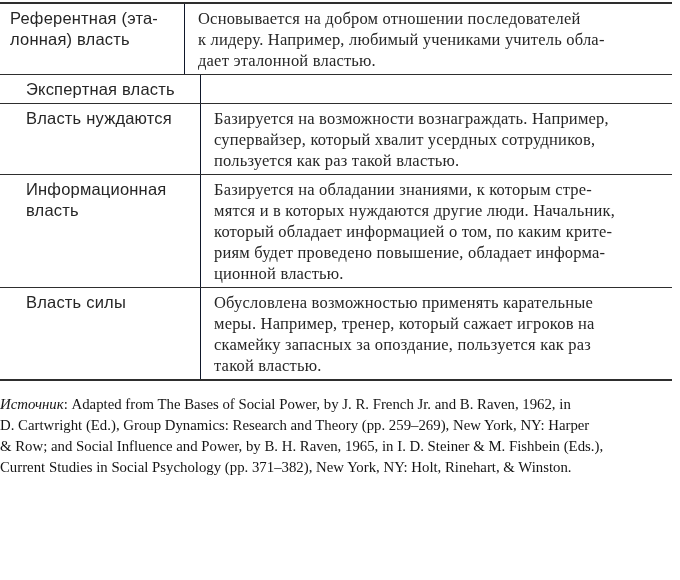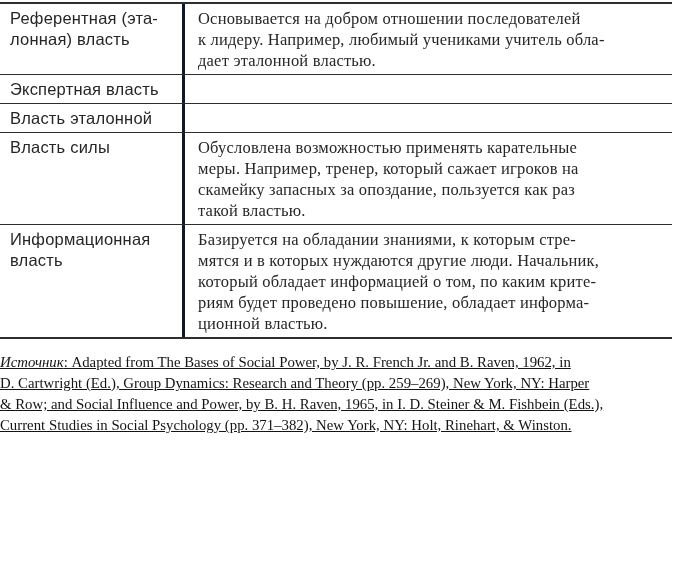--- a/index.html
+++ b/index.html
@@ -21,26 +21,27 @@
     border-top: 2px solid #2e2e2e;
     border-bottom: 2px solid #2e2e2e;
     border-collapse: collapse;
   }
   .trow {
     display: flex;
     align-items: stretch;
   }
   .trow + .trow {
     border-top: 1px solid #2e2e2e;
+    padding-left: 16px;
   }
   .term-cell {
     box-sizing: border-box;
     width: 185px;
     flex: 0 0 185px;
-    border-right: 3px solid #0f172a;
+    border-right: 1px solid #0f172a;
     padding: 4px 8px 3px 10px;
   }
   .def-cell {
     box-sizing: border-box;
     flex: 1 1 auto;
     padding: 4px 6px 3px 13px;
     font-family: Liberation Serif, serif;
   }
   .cell-text {
     display: block;
@@ -50,21 +51,20 @@
     letter-spacing: 0.2px;
     color: #262626;
   }
   .source-note {
     width: 676px;
     margin: 13px 0 0 0;
     font-family: "Liberation Serif", "DejaVu Serif", serif;
     font-size: 14.8px;
     line-height: 21px;
     color: #141414;
-    text-decoration: underline;
   }
   .source-label {
     font-style: italic;
   }
   .source-text {
     white-space: pre-line;
   }
 </style>
 </head>
 <body>
@@ -87,50 +87,55 @@
 
     <div class="trow">
       <div class="term-cell">
         <span class="cell-text">Экспертная власть</span>
       </div>
     </div>
 
 
     <div class="trow">
       <div class="term-cell">
-        <span class="cell-text">Власть эталонной</span>
-      </div>
-    </div>
-
-    <div class="trow">
-      <div class="term-cell">
-        <span class="cell-text">Власть силы</span>
+        <span class="cell-text">Власть нуждаются</span>
       </div>
       <div class="def-cell">
-        <span class="cell-text">Обусловлена возможностью применять карательные
-меры. Например, тренер, который сажает игроков на
-скамейку запасных за опоздание, пользуется как раз
-такой властью.</span>
+        <span class="cell-text">Базируется на возможности вознаграждать. Например,
+супервайзер, который хвалит усердных сотрудников,
+пользуется как раз такой властью.</span>
       </div>
     </div>
 
     <div class="trow">
       <div class="term-cell">
         <span class="cell-text">Информационная
 власть</span>
       </div>
       <div class="def-cell">
         <span class="cell-text">Базируется на обладании знаниями, к которым стре-
 мятся и в которых нуждаются другие люди. Начальник,
 который обладает информацией о том, по каким крите-
 риям будет проведено повышение, обладает информа-
 ционной властью.</span>
       </div>
     </div>
 
+    <div class="trow">
+      <div class="term-cell">
+        <span class="cell-text">Власть силы</span>
+      </div>
+      <div class="def-cell">
+        <span class="cell-text">Обусловлена возможностью применять карательные
+меры. Например, тренер, который сажает игроков на
+скамейку запасных за опоздание, пользуется как раз
+такой властью.</span>
+      </div>
+    </div>
+
   </div>
 
   <p class="source-note"><i class="source-label">Источник</i><span class="source-text">: Adapted from The Bases of Social Power, by J. R. French Jr. and B. Raven, 1962, in
 D. Cartwright (Ed.), Group Dynamics: Research and Theory (pp. 259–269), New York, NY: Harper
 &amp; Row; and Social Influence and Power, by B. H. Raven, 1965, in I. D. Steiner &amp; M. Fishbein (Eds.),
 Current Studies in Social Psychology (pp. 371–382), New York, NY: Holt, Rinehart, &amp; Winston.</span></p>
 
 </div>
 
 </body></html>

